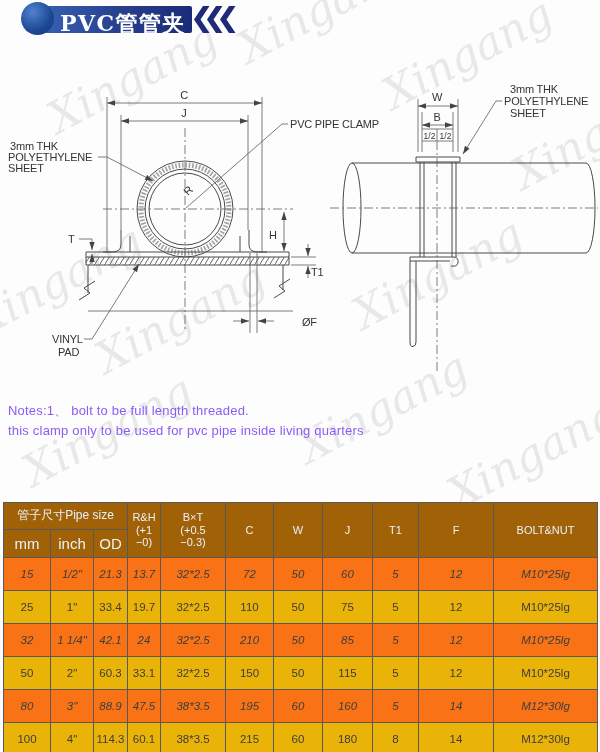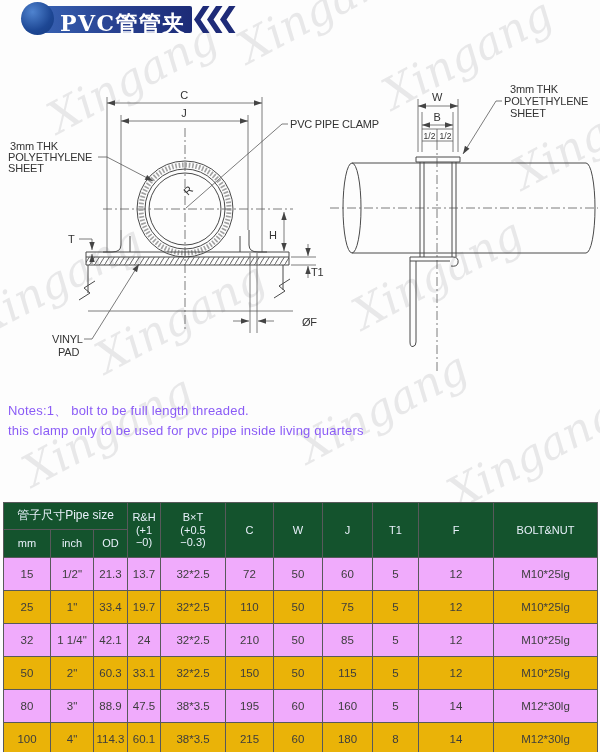--- a/index.html
+++ b/index.html
@@ -22,25 +22,25 @@
   .thin{stroke:#5a5a5a;stroke-width:0.8;fill:none;}
   .cl{stroke:#5a5a5a;stroke-width:0.8;fill:none;stroke-dasharray:9 3 2 3;}
   .dtext{font-family:"Liberation Sans",sans-serif;font-size:11px;fill:#333;letter-spacing:-0.2px;}
   .stext{font-family:"Liberation Sans",sans-serif;font-size:8.5px;fill:#333;}
   
   .note{position:absolute;left:8px;font-size:13px;color:#8b5cf6;letter-spacing:0.2px;}
   
   #spec{position:absolute;left:3px;top:502px;border-collapse:collapse;table-layout:fixed;width:594px;
         border:1.5px solid #3c3c3c;}
   #spec th,#spec td{border:1px solid #58595b;text-align:center;vertical-align:middle;padding:0;}
-  #spec th{background:#14532d;color:#e9f1fb;font-weight:normal;font-size:11px;line-height:1.15;}
+  #spec th{background:#a16207;color:#e9f1fb;font-weight:normal;font-size:11px;line-height:1.15;}
   #spec .ps{font-size:12px;height:26px;}
-  #spec .sub th{height:27px;font-size:11px;}
+  #spec .sub th{height:27px;font-size:15px;}
   #spec td{font-size:11.5px;color:#3d3d3d;height:32px;}
-  tr.blue td{background:#f0abfc;}
+  tr.blue td{background:#f97316;font-style:italic;}
   tr.gray td{background:#eab308;}
 </style>
 </head>
 <body>
 
 <div id="page">
 
   <div class="wm" style="left:230px;top:-18px">Xingang</div>
   <div class="wm" style="left:40px;top:52px">Xingang</div>
   <div class="wm" style="left:375px;top:28px">Xingang</div>

